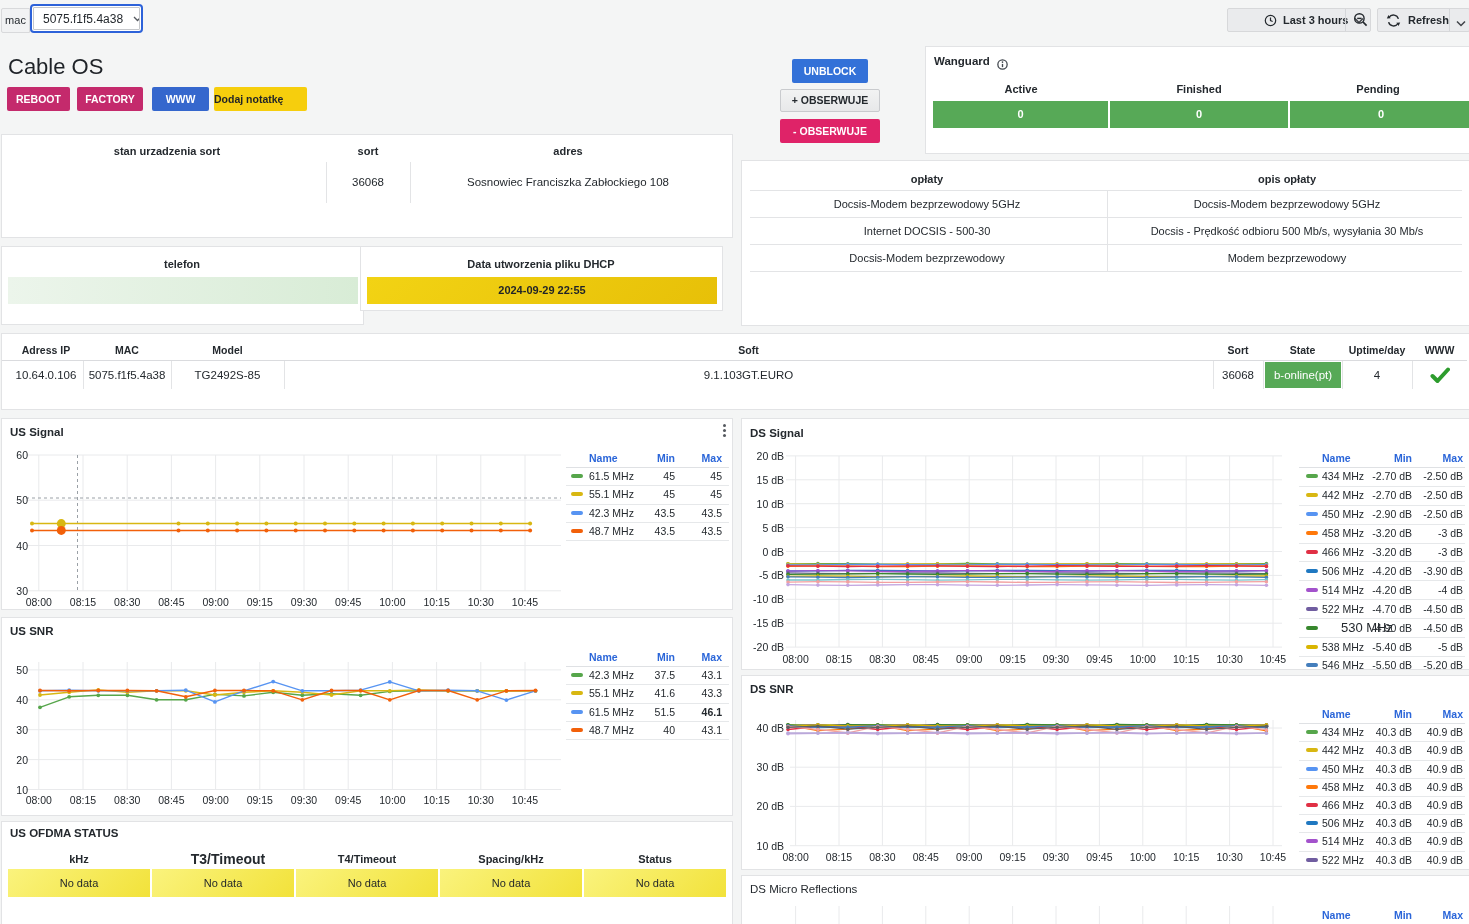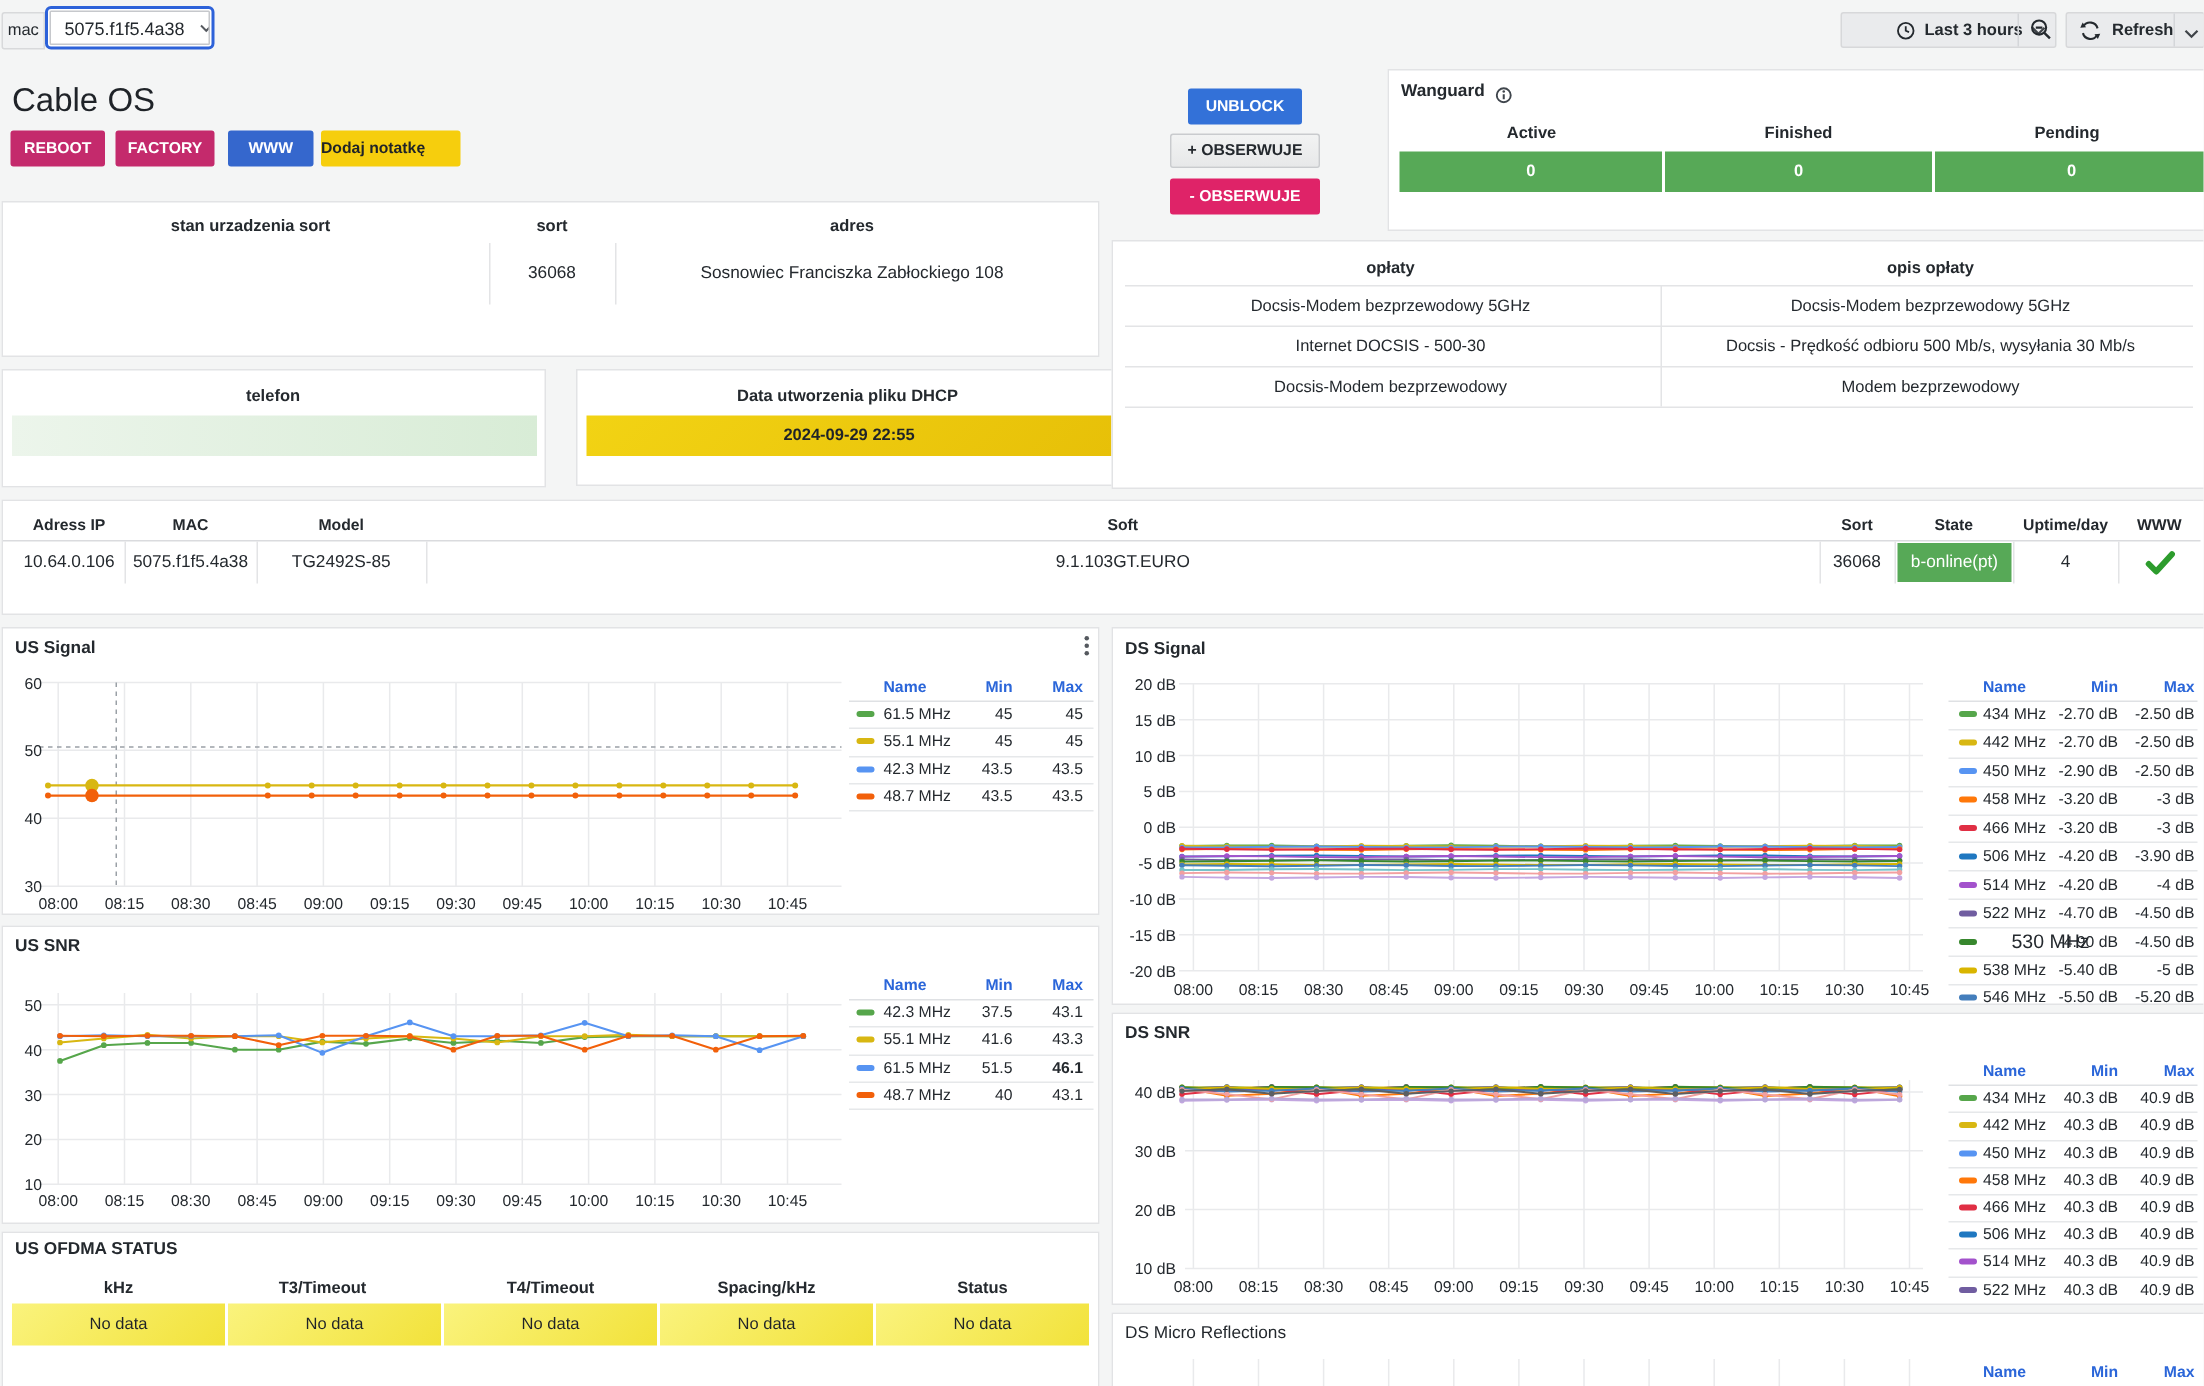--- a/index.html
+++ b/index.html
@@ -81,21 +81,21 @@
     <div style="position:absolute;left:466.0px;top:7.0px;width:200px;height:18px;line-height:18px;font-size:11px;font-weight:700;color:#24292e;text-align:center;">adres</div>
     <div style="position:absolute;left:324px;top:27px;width:1px;height:41px;background:#e3e4e6;"></div>
     <div style="position:absolute;left:408px;top:27px;width:1px;height:41px;background:#e3e4e6;"></div>
     <div style="position:absolute;left:266.0px;top:38.0px;width:200px;height:18px;line-height:18px;font-size:11.5px;font-weight:400;color:#24292e;text-align:center;">36068</div>
     <div style="position:absolute;left:396.0px;top:38.0px;width:340px;height:18px;line-height:18px;font-size:11.5px;font-weight:400;color:#24292e;text-align:center;">Sosnowiec Franciszka Zabłockiego 108</div>
   </div>
 <div class="panel" style="left:1px;top:246px;width:363px;height:79px;">
     <div style="position:absolute;left:80.0px;top:8.0px;width:200px;height:18px;line-height:18px;font-size:11px;font-weight:700;color:#24292e;text-align:center;">telefon</div>
     <div style="position:absolute;left:6px;top:30px;width:350px;height:27px;background:linear-gradient(90deg,#ecf5eb,#d8ecd6);"></div>
   </div>
-<div class="panel" style="left:384px;top:246px;width:363px;height:78px;">
+<div class="panel" style="left:360px;top:246px;width:363px;height:65px;">
     <div style="position:absolute;left:55.0px;top:8.0px;width:250px;height:18px;line-height:18px;font-size:11px;font-weight:700;color:#24292e;text-align:center;">Data utworzenia pliku DHCP</div>
     <div style="position:absolute;left:6px;top:30px;width:350px;height:27px;background:linear-gradient(135deg,#f2d314,#e7c008);color:#1f2328;font-size:11px;font-weight:700;text-align:center;line-height:27px;">2024-09-29 22:55</div>
   </div>
 <div class="panel" style="left:741px;top:160px;width:731px;height:166px;">
     <div style="position:absolute;left:85.0px;top:9.0px;width:200px;height:18px;line-height:18px;font-size:11px;font-weight:700;color:#24292e;text-align:center;">opłaty</div>
     <div style="position:absolute;left:445.0px;top:9.0px;width:200px;height:18px;line-height:18px;font-size:11px;font-weight:700;color:#24292e;text-align:center;">opis opłaty</div>
     <div style="position:absolute;left:8px;top:29px;width:712px;height:1px;background:#e3e4e6;"></div>
     <div style="position:absolute;left:8px;top:56px;width:712px;height:1px;background:#e3e4e6;"></div>
     <div style="position:absolute;left:8px;top:83px;width:712px;height:1px;background:#e3e4e6;"></div>
     <div style="position:absolute;left:8px;top:110px;width:712px;height:1px;background:#e3e4e6;"></div>
@@ -367,21 +367,21 @@
     <div style="position:absolute;left:569px;top:109.8px;width:12px;height:4px;border-radius:2px;background:#f2600a;"></div>
     <div style="position:absolute;left:587.0px;top:102.8px;width:90px;height:18px;line-height:18px;font-size:10.5px;font-weight:400;color:#24292e;text-align:left;">48.7 MHz</div>
     <div style="position:absolute;left:593.0px;top:102.8px;width:80px;height:18px;line-height:18px;font-size:10.5px;font-weight:400;color:#24292e;text-align:right;">40</div>
     <div style="position:absolute;left:640.0px;top:102.8px;width:80px;height:18px;line-height:18px;font-size:10.5px;font-weight:400;color:#24292e;text-align:right;">43.1</div>
     <div style="position:absolute;left:564px;top:120.9px;width:163px;height:1px;background:#e6e8ea;"></div>
   </div>
 <div class="panel" style="left:1px;top:821px;width:732px;height:108px;">
     <div style="position:absolute;left:8.0px;top:2.0px;width:200px;height:18px;line-height:18px;font-size:11.5px;font-weight:700;color:#24292e;text-align:left;">US OFDMA STATUS</div>
     <div style="position:absolute;left:-23.0px;top:28.0px;width:200px;height:18px;line-height:18px;font-size:11px;font-weight:700;color:#24292e;text-align:center;">kHz</div>
     <div style="position:absolute;left:6px;top:47px;width:142px;height:28px;background:linear-gradient(135deg,#faf37d,#f2e23a);color:#1f2328;font-size:11px;text-align:center;line-height:28px;">No data</div>
-    <div style="position:absolute;left:113px;top:28.0px;width:200px;height:18px;line-height:18px;font-size:11px;font-weight:700;color:#24292e;text-align:center;">T3/Timeout</div>
+    <div style="position:absolute;left:126px;top:28.0px;width:200px;height:18px;line-height:18px;font-size:14px;font-weight:700;color:#24292e;text-align:center;">T3/Timeout</div>
     <div style="position:absolute;left:150px;top:47px;width:142px;height:28px;background:linear-gradient(135deg,#faf37d,#f2e23a);color:#1f2328;font-size:11px;text-align:center;line-height:28px;">No data</div>
     <div style="position:absolute;left:265.0px;top:28.0px;width:200px;height:18px;line-height:18px;font-size:11px;font-weight:700;color:#24292e;text-align:center;">T4/Timeout</div>
     <div style="position:absolute;left:294px;top:47px;width:142px;height:28px;background:linear-gradient(135deg,#faf37d,#f2e23a);color:#1f2328;font-size:11px;text-align:center;line-height:28px;">No data</div>
     <div style="position:absolute;left:409.0px;top:28.0px;width:200px;height:18px;line-height:18px;font-size:11px;font-weight:700;color:#24292e;text-align:center;">Spacing/kHz</div>
     <div style="position:absolute;left:438px;top:47px;width:142px;height:28px;background:linear-gradient(135deg,#faf37d,#f2e23a);color:#1f2328;font-size:11px;text-align:center;line-height:28px;">No data</div>
     <div style="position:absolute;left:553.0px;top:28.0px;width:200px;height:18px;line-height:18px;font-size:11px;font-weight:700;color:#24292e;text-align:center;">Status</div>
     <div style="position:absolute;left:582px;top:47px;width:142px;height:28px;background:linear-gradient(135deg,#faf37d,#f2e23a);color:#1f2328;font-size:11px;text-align:center;line-height:28px;">No data</div>
   </div>
 <div class="panel" style="left:741px;top:418px;width:731px;height:252px;">
     <svg width="730" height="252" style="position:absolute;left:0;top:0">

